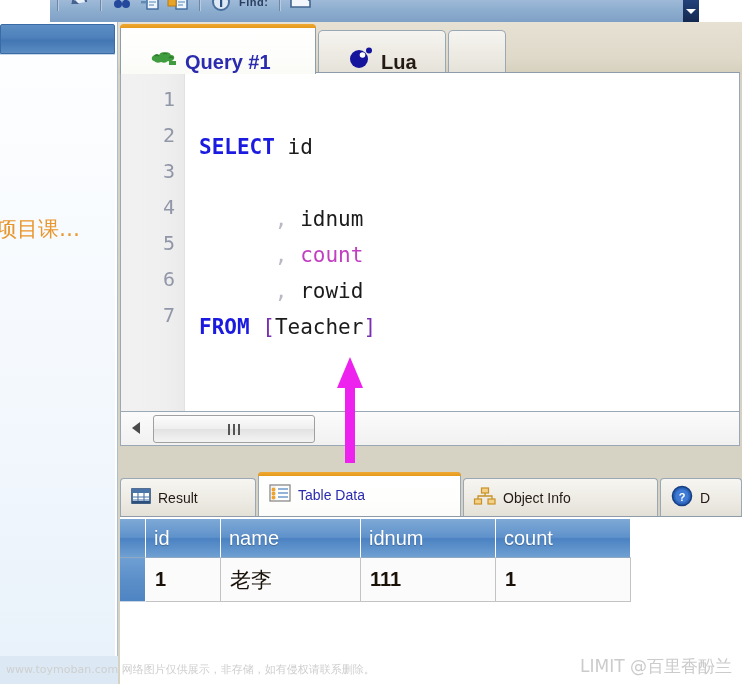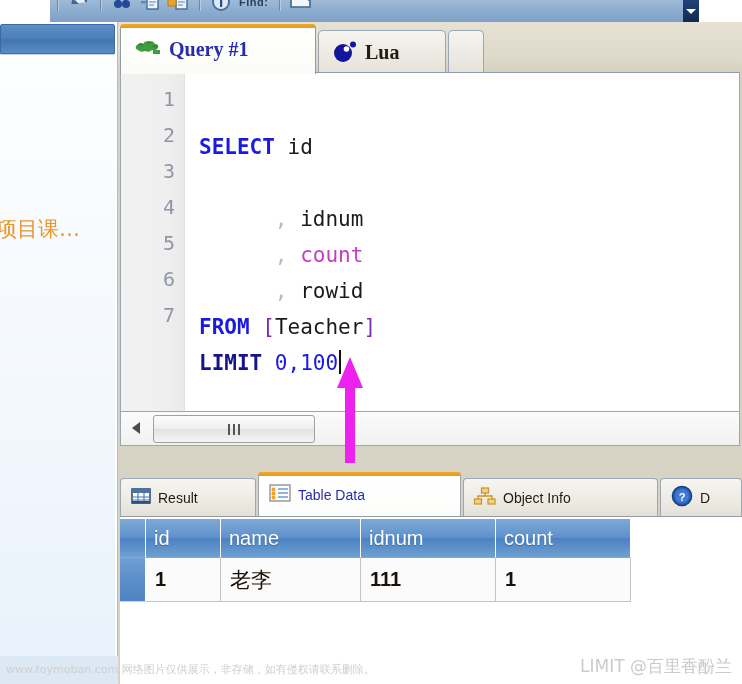--- a/index.html
+++ b/index.html
@@ -66,23 +66,22 @@
   
   #query-tabstrip{
     position:absolute;left:0;top:0;width:624px;height:52px;
     background:linear-gradient(to bottom,#e6e1d2 0%,#ded9c9 70%,#d5cfbd 100%);
   }
   .qtab{
     position:absolute;bottom:0;height:44px;
     background:linear-gradient(to bottom,#f5f4f0 0%,#eceae2 55%,#e4e2d8 100%);
     border:1px solid #9aa7b5;border-bottom:none;
     border-radius:5px 5px 0 0;
-    display:flex;align-items:center;gap:6px;padding:0 12px;
+    display:flex;align-items:flex-end;gap:6px;padding:0 28px;
     box-sizing:border-box;
-    font-family:Liberation Serif, serif;
   }
   .qtab.active{
     height:50px;
     background:linear-gradient(to bottom,#ffffff 0%,#fdfdfb 60%,#fafaf7 100%);
     border-color:#8e9caa;
     z-index:5;
   }
   .qtab.active::before{
     content:"";position:absolute;left:-1px;right:-1px;top:-1px;height:4px;
     background:linear-gradient(to bottom,#f0a830,#e49a1c);
@@ -352,21 +351,20 @@
       <div class="ln" style="left:4px;top:152px;">5</div>
       <div class="ln" style="left:4px;top:188px;">6</div>
       <div class="ln" style="left:4px;top:224px;">7</div>
     </div>
     <div id="code-area">
       <div class="cl" style="left:14px;top:8px;"><span class="kw">SELECT</span><span class="ident"> id</span></div>
       <div class="cl" style="left:14px;top:80px;"><span class="punct">      ,</span><span class="ident"> idnum</span></div>
       <div class="cl" style="left:14px;top:116px;"><span class="punct">      ,</span><span class="func"> count</span></div>
       <div class="cl" style="left:14px;top:152px;"><span class="punct">      ,</span><span class="ident"> rowid</span></div>
       <div class="cl" style="left:14px;top:188px;"><span class="kw">FROM</span><span class="brk"> [</span><span class="ident">Teacher</span><span class="brk">]</span></div>
-      <div class="cl" style="left:14px;top:224px;"><span class="kw2">LIMIT</span><span class="num"> 0,100</span><span class="caret"></span></div>
     </div>
   </div>
 
   <div id="hscroll">
     <div id="hs-left">
         <span class="tri"></span>
       </div>
     <div id="hs-thumb">
       <span id="hs-grip">
           <i></i>

